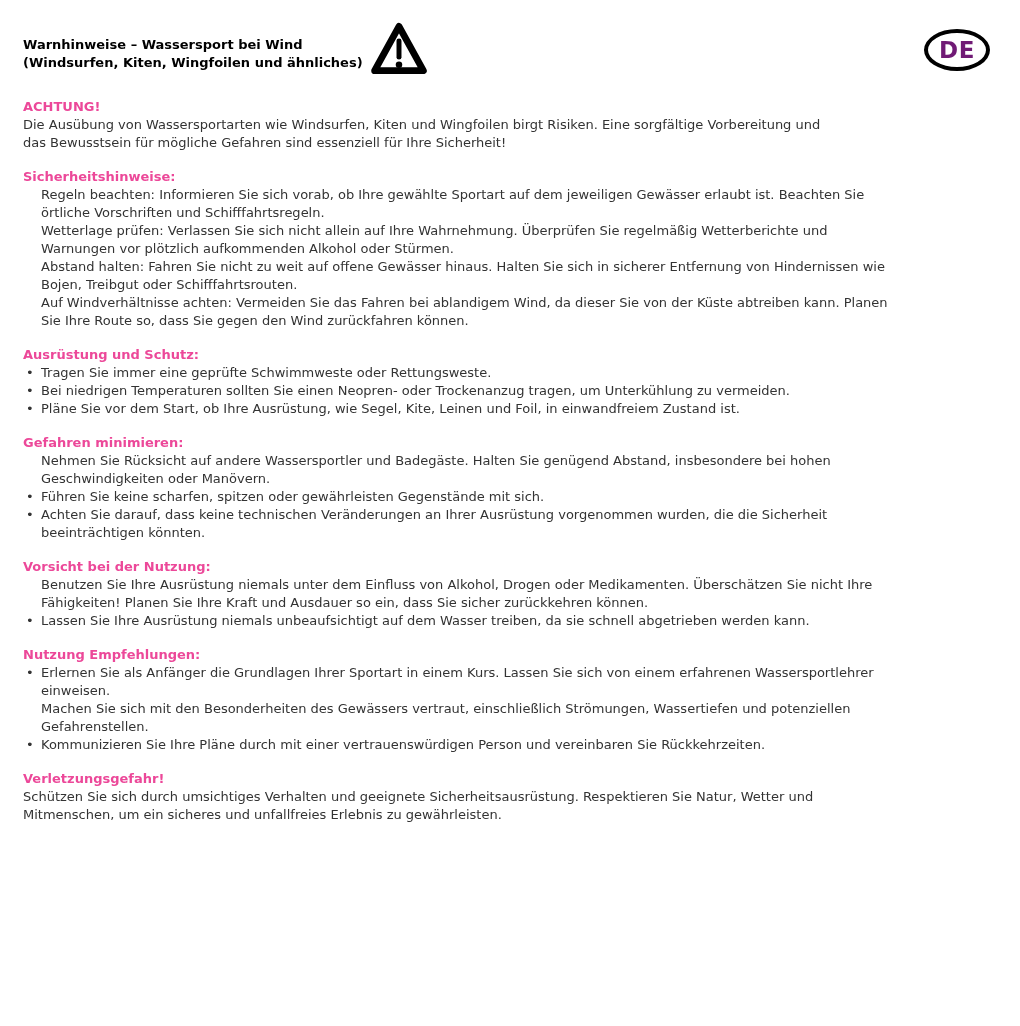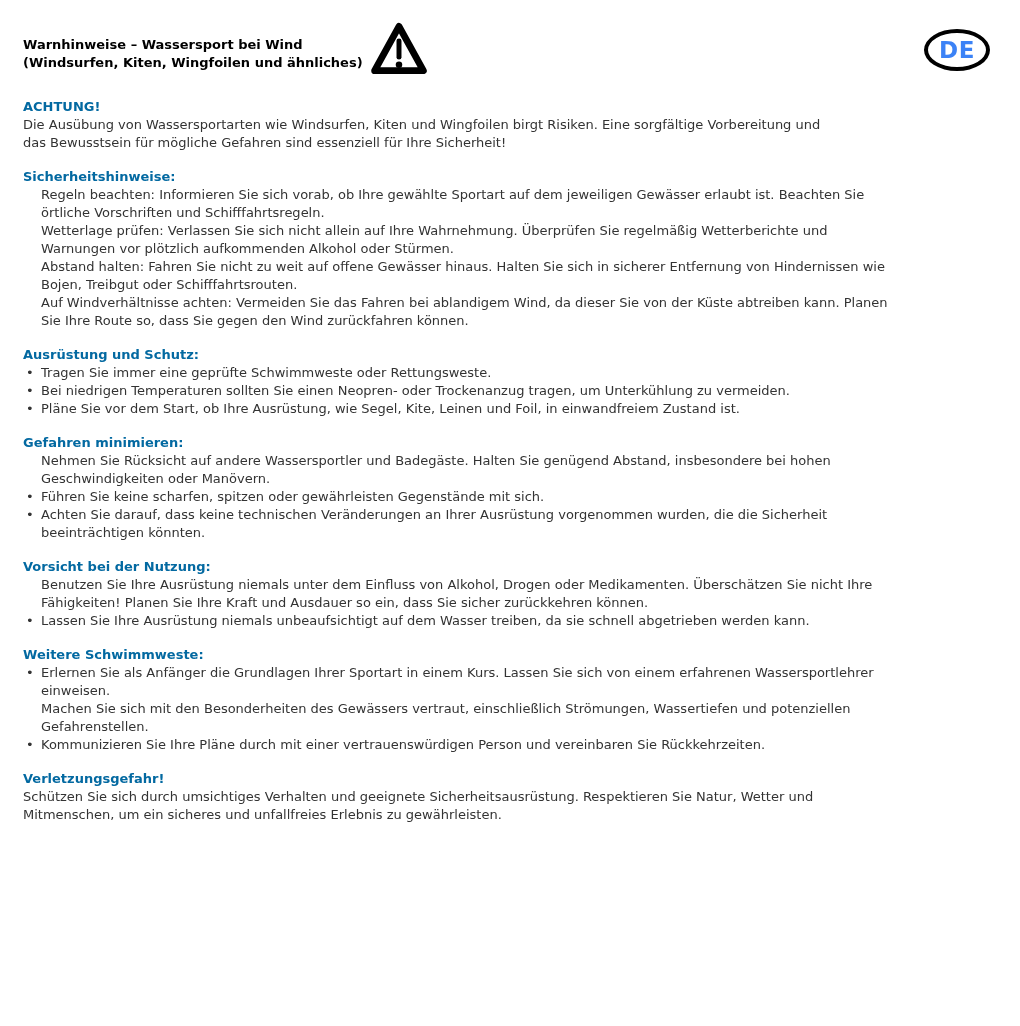--- a/index.html
+++ b/index.html
@@ -15,27 +15,27 @@
 
   .header { display: flex; align-items: flex-start; justify-content: space-between; }
   .title-block { padding-top: 15px; }
   .title-line { font-weight: bold; color: #000; white-space: nowrap; }
   .warning-icon { margin-left: 7px; flex: 0 0 auto; }
   .de-badge {
     margin-left: auto; margin-top: 8px; margin-right: 12px;
     width: 58px; height: 34px;
     border: 4px solid #000; border-radius: 50%;
     display: flex; align-items: center; justify-content: center;
-    font-weight: bold; font-size: 23px; color: #3b82f6;
+    font-weight: bold; font-size: 23px; color: #701a75;
     letter-spacing: 0.5px;
   }
 
   h2.section-heading {
     font-size: 13px; line-height: 18px;
-    margin: 16px 0 0 0; color: #0369a1;
+    margin: 16px 0 0 0; color: #ec4899;
   }
   .items { margin: 0; }
   .items.gapped { }
   .item { position: relative; }
   .item.indented { padding-left: 18px; }
   .item .txt { white-space: pre-line; }
   .bullet { position: absolute; left: 3px; top: 0; color: #333; }
 </style>
 </head>
 <body>
@@ -98,21 +98,21 @@
       </section>
       <section>
         <h2 class="section-heading">Vorsicht bei der Nutzung:</h2>
         <div class="items gapped">
           <div class="item indented"><span class="txt">Benutzen Sie Ihre Ausrüstung niemals unter dem Einfluss von Alkohol, Drogen oder Medikamenten. Überschätzen Sie nicht Ihre
 Fähigkeiten! Planen Sie Ihre Kraft und Ausdauer so ein, dass Sie sicher zurückkehren können.</span></div>
           <div class="item indented"><span class="bullet">•</span><span class="txt">Lassen Sie Ihre Ausrüstung niemals unbeaufsichtigt auf dem Wasser treiben, da sie schnell abgetrieben werden kann.</span></div>
         </div>
       </section>
       <section>
-        <h2 class="section-heading">Weitere Schwimmweste:</h2>
+        <h2 class="section-heading">Nutzung Empfehlungen:</h2>
         <div class="items gapped">
           <div class="item indented"><span class="bullet">•</span><span class="txt">Erlernen Sie als Anfänger die Grundlagen Ihrer Sportart in einem Kurs. Lassen Sie sich von einem erfahrenen Wassersportlehrer
 einweisen.</span></div>
           <div class="item indented"><span class="txt">Machen Sie sich mit den Besonderheiten des Gewässers vertraut, einschließlich Strömungen, Wassertiefen und potenziellen
 Gefahrenstellen.</span></div>
           <div class="item indented"><span class="bullet">•</span><span class="txt">Kommunizieren Sie Ihre Pläne durch mit einer vertrauenswürdigen Person und vereinbaren Sie Rückkehrzeiten.</span></div>
         </div>
       </section>
       <section>
         <h2 class="section-heading">Verletzungsgefahr!</h2>

